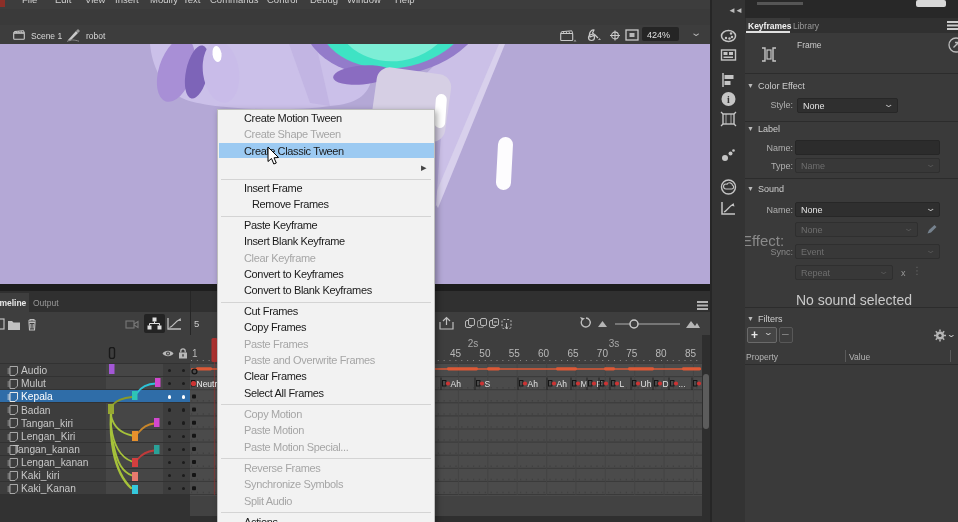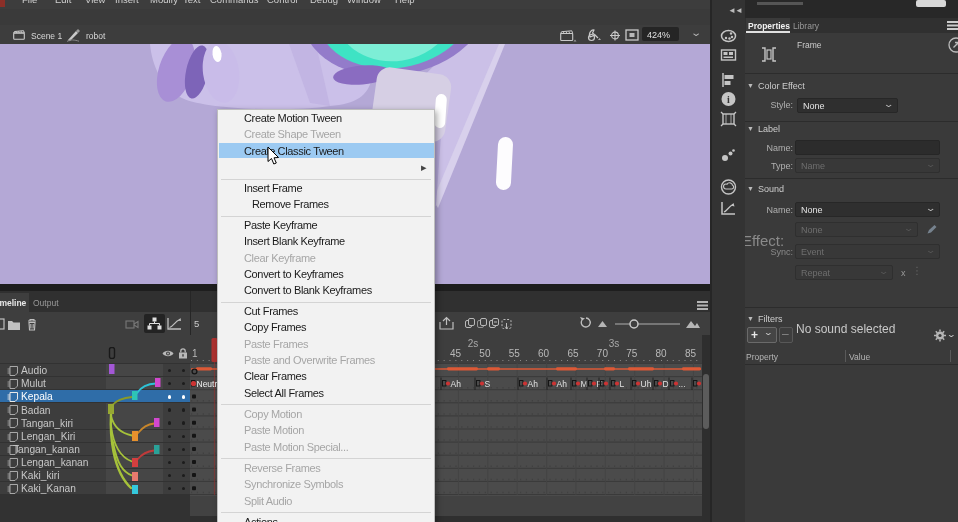--- a/index.html
+++ b/index.html
@@ -455,21 +455,21 @@
         <path d="M13.5 3 L14.5 6.5 L11 5.5 Z" fill="#c5c5c5"></path>
       </svg>
 </div>
 <div class="abs" style="left:745px;top:0;width:213px;height:522px;background:#3a3a3a;overflow:hidden;">
 <div class="abs" style="left:0;top:0;width:213px;height:18px;background:#282828;"></div>
 <div class="abs" style="left:12px;top:2px;width:46px;height:3px;background:#555;"></div>
 <div class="abs" style="left:171px;top:0;width:30px;height:7px;background:#d8d8d8;border-radius:2px;"></div>
 <div class="abs" style="left:0;top:18px;width:213px;height:15px;background:#303030;"></div>
 <div class="abs" style="left:1px;top:18px;width:44px;height:15px;background:#3a3a3a;"></div>
 <div class="abs" style="left:1px;top:31px;width:44px;height:2px;background:#e0e0e0;"></div>
-<div class="t" style="left:3px;top:21px;font-size:8.5px;font-weight:bold;color:#f0f0f0;">Properties</div>
+<div class="t" style="left:3px;top:21px;font-size:8.5px;font-weight:bold;color:#f0f0f0;">Keyframes</div>
 <div class="t" style="left:48px;top:21px;font-size:8.5px;color:#999;">Library</div>
 <div class="abs" style="left:202px;top:21px;width:11px;height:1.5px;background:#ccc;box-shadow:0 3.5px 0 #ccc, 0 7px 0 #ccc;"></div>
 <svg class="abs" style="left:15px;top:46px;" width="18" height="17" viewBox="0 0 18 17">
 <path d="M2 2 L5 2 L5 15 L2 15 M16 2 L13 2 L13 15 L16 15" stroke="#c5c5c5" stroke-width="1.4" fill="none"></path>
 <rect x="7" y="4" width="4" height="9" fill="none" stroke="#c5c5c5" stroke-width="1.2"></rect>
 </svg>
 <div class="t" style="left:52px;top:40px;font-size:8.5px;color:#ccc;">Frame</div>
 <svg class="abs" style="left:203px;top:37px;" width="17" height="16" viewBox="0 0 17 16">
 <circle cx="8" cy="8" r="7" fill="none" stroke="#bbb" stroke-width="1.3"></circle>
 <path d="M5.5 10.5 L10.5 5.5 M7 5.5 L10.5 5.5 L10.5 9" stroke="#bbb" stroke-width="1.3" fill="none"></path>
@@ -506,21 +506,21 @@
 </svg>
 <div class="t" style="left:-12px;top:247px;width:60px;text-align:right;font-size:9px;color:#8a8a8a;">Sync:</div>
 <div class="abs" style="left:50px;top:244px;width:145px;height:15px;background:#383838;border:1px solid #2f2f2f;border-radius:2px;box-sizing:border-box;"></div>
       <div class="t" style="left:56px;top:247px;font-size:9px;color:#6e6e6e;">Event</div>
       <div class="t" style="left:182px;top:245px;font-size:9px;color:#555;transform:scaleX(1.5);">⌄</div>
 <div class="abs" style="left:50px;top:265px;width:98px;height:15px;background:#383838;border:1px solid #2f2f2f;border-radius:2px;box-sizing:border-box;"></div>
       <div class="t" style="left:56px;top:268px;font-size:9px;color:#6e6e6e;">Repeat</div>
       <div class="t" style="left:135px;top:266px;font-size:9px;color:#555;transform:scaleX(1.5);">⌄</div>
 <div class="t" style="left:156px;top:268px;font-size:9px;color:#999;">x</div>
 <div class="t" style="left:167px;top:265px;font-size:10px;color:#666;">⋮</div>
-<div class="t" style="left:51px;top:292px;font-size:12px;color:#c9c9c9;margin-top:30px;">No sound selected</div>
+<div class="t" style="left:51px;top:292px;font-size:14px;color:#c9c9c9;">No sound selected</div>
 <div class="abs" style="left:0;top:307px;width:213px;height:1px;background:#2c2c2c;"></div>
 <div class="t" style="left:2px;top:315px;font-size:7px;color:#bbb;">▼</div>
       <div class="t" style="left:13px;top:314px;font-size:9px;color:#cccccc;">Filters</div>
 <div class="abs" style="left:2px;top:327px;width:30px;height:16px;background:#454545;border:1px solid #6a6a6a;border-radius:2px;box-sizing:border-box;"></div>
 <div class="t" style="left:6px;top:328px;font-size:12px;font-weight:bold;color:#e8e8e8;">+</div>
 <div class="t" style="left:20px;top:328px;font-size:8px;color:#ccc;transform:scaleX(1.5);">⌄</div>
 <div class="abs" style="left:34px;top:327px;width:14px;height:16px;background:#3e3e3e;border:1px solid #585858;border-radius:2px;box-sizing:border-box;"></div>
 <div class="t" style="left:37px;top:327px;font-size:12px;color:#888;">–</div>
 <svg class="abs" style="left:188px;top:329px;" width="14" height="13" viewBox="0 0 14 13">
 <circle cx="7" cy="6.5" r="4" fill="#b5b5b5"></circle>

